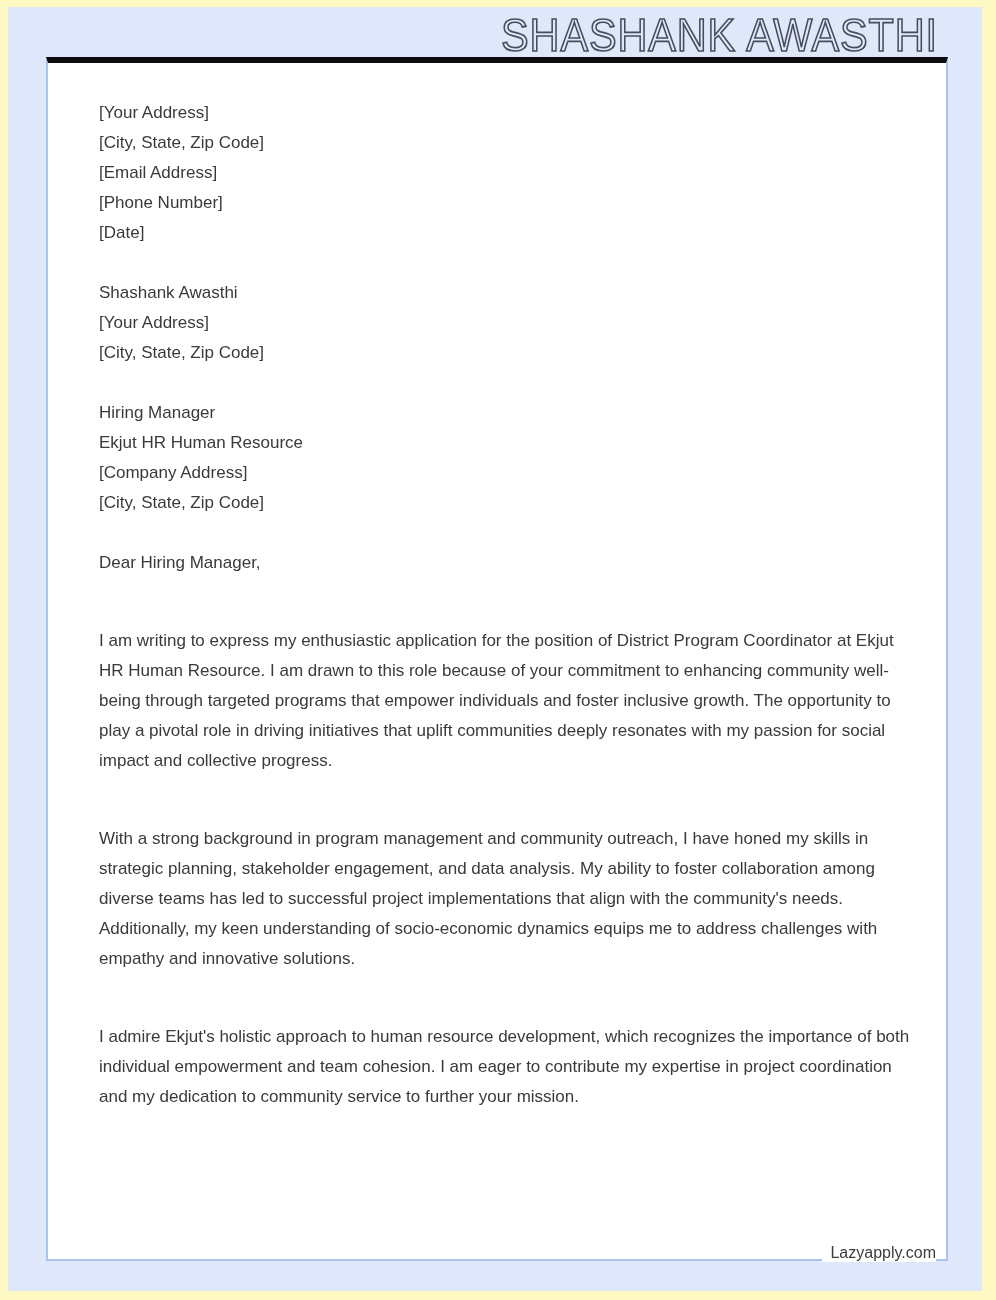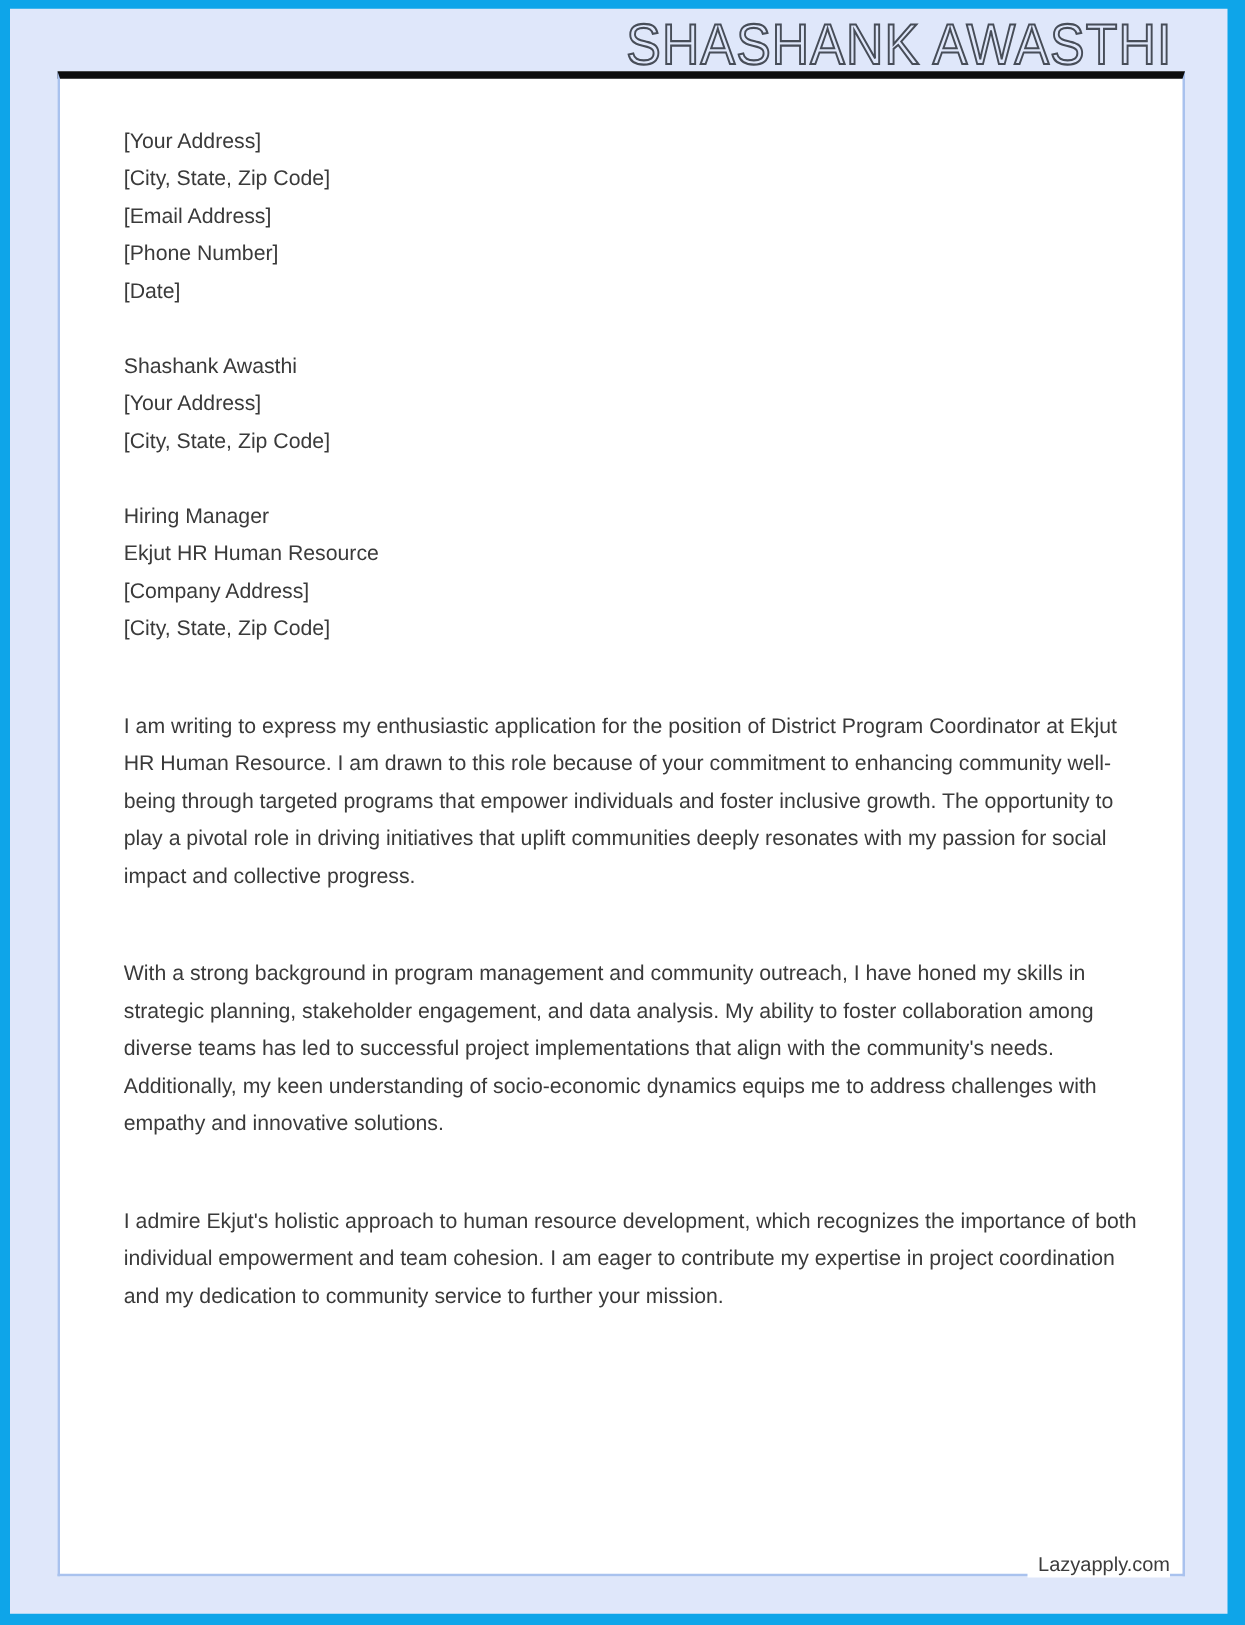--- a/index.html
+++ b/index.html
@@ -4,21 +4,21 @@
 <style>
   html, body { margin: 0; padding: 0; }
   body {
     width: 996px; height: 1300px;
     font-family: "Liberation Sans", sans-serif;
     overflow: hidden;
   }
   .frame {
     position: relative;
     width: 996px; height: 1300px;
-    background: #0ea5e9;
+    background: #fef9c3;
     box-sizing: border-box;
   }
   .canvas {
     position: absolute;
     left: 8px; top: 7px; right: 14px; bottom: 9px;
     background: #dfe7fa;
   }
   .header-name {
     position: absolute;
     left: 38px; top: 3px;
@@ -85,20 +85,21 @@
 
         <p class="block">Shashank Awasthi
 [Your Address]
 [City, State, Zip Code]</p>
 
         <p class="block">Hiring Manager
 Ekjut HR Human Resource
 [Company Address]
 [City, State, Zip Code]</p>
 
+        <p class="block">Dear Hiring Manager,</p>
 
         <p class="para">I am writing to express my enthusiastic application for the position of District Program Coordinator at Ekjut HR Human Resource. I am drawn to this role because of your commitment to enhancing community well-being through targeted programs that empower individuals and foster inclusive growth. The opportunity to play a pivotal role in driving initiatives that uplift communities deeply resonates with my passion for social impact and collective progress.</p>
 
         <p class="para">With a strong background in program management and community outreach, I have honed my skills in strategic planning, stakeholder engagement, and data analysis. My ability to foster collaboration among diverse teams has led to successful project implementations that align with the community's needs. Additionally, my keen understanding of socio-economic dynamics equips me to address challenges with empathy and innovative solutions.</p>
 
         <p class="para">I admire Ekjut's holistic approach to human resource development, which recognizes the importance of both individual empowerment and team cohesion. I am eager to contribute my expertise in project coordination and my dedication to community service to further your mission.</p>
 
 
       </div>
 

